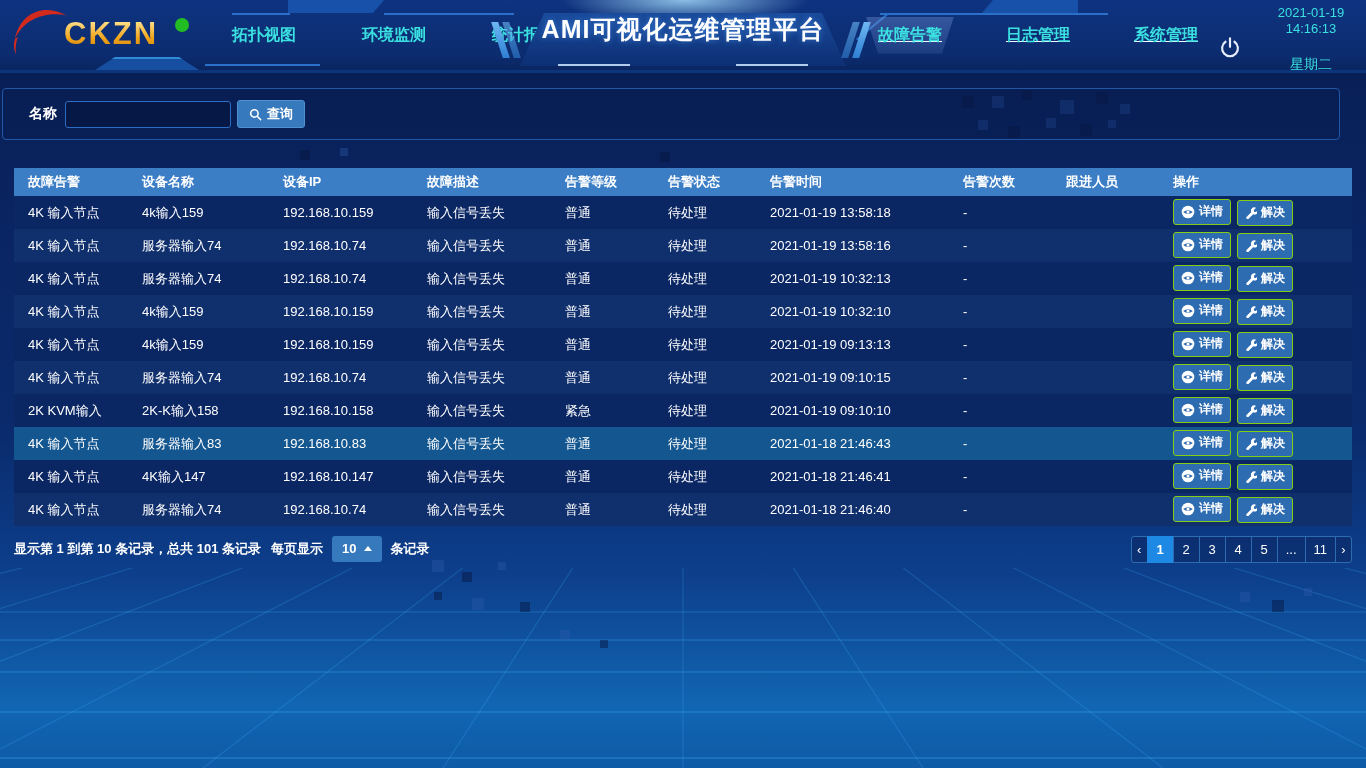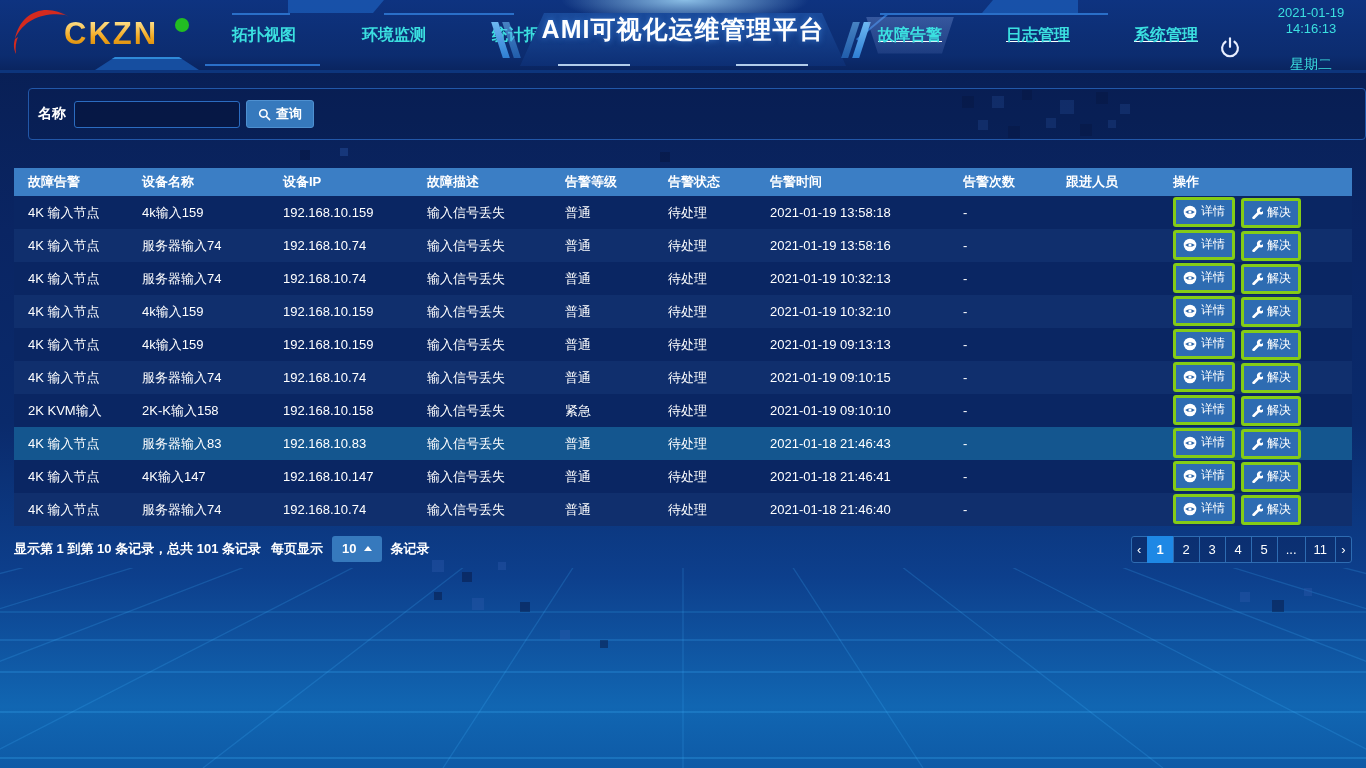--- a/index.html
+++ b/index.html
@@ -40,38 +40,38 @@
     background:linear-gradient(180deg,#1a4a9b 0%,#0d2f74 100%);
     clip-path:polygon(24px 0,calc(100% - 24px) 0,100% 100%,0 100%);
     display:flex; justify-content:center; }
   .page-title { font-size:25px; font-weight:bold; color:#fff; letter-spacing:1px; text-shadow:0 0 6px rgba(80,160,255,.6); }
   .slash { position:absolute; top:22px; width:7px; height:36px; background:linear-gradient(180deg,#6db8f2,#2f7fd4); }
   .under-line { position:absolute; top:64px; height:2px; background:#cfe8ff; opacity:.85; }
   .power-btn { position:absolute; left:1218px; top:36px; width:26px; height:26px; cursor:pointer; }
   .datetime { position:absolute; right:12px; top:5px; width:86px; text-align:center; color:#3be0e0; font-size:13px; line-height:16px; }
   .weekday { margin-top:19px; font-size:14px; }
   
-  .search-panel { position:absolute; left:28px; top:88px; width:1338px; height:52px;
+  .search-panel { position:absolute; left:2px; top:88px; width:1338px; height:52px;
     border:1px solid #2257a8; border-radius:4px; background:rgba(8,28,78,.35);
-    display:flex; align-items:center; padding-left:9px; }
+    display:flex; align-items:center; padding-left:26px; }
   .search-label { font-size:14px; font-weight:bold; margin-right:8px; }
   .search-input { width:166px; height:27px; background:rgba(4,16,52,.45); border:1px solid #2b6cc0;
     border-radius:3px; color:#fff; padding:0 6px; font-size:13px; outline:none; }
   .query-btn { margin-left:6px; height:28px; padding:0 11px; background:#3679bd; border:1px solid #4e90d0;
     border-radius:3px; color:#fff; font-size:13px; font-weight:bold; display:inline-flex; align-items:center; gap:5px; cursor:pointer; }
   
   .table { position:absolute; left:14px; top:168px; width:1338px; font-size:13px; }
   .t-head, .t-row { display:grid; grid-template-columns:114px 141px 144px 138px 103px 102px 193px 103px 107px 193px; align-items:center; }
   .t-head { height:28px; background:#3b7ec5; font-weight:bold; }
   .t-cell { padding-left:14px; white-space:nowrap; overflow:hidden; }
   .t-row { height:33px; background:#0a2663; }
   .t-row.alt { background:#102f6d; }
   .t-row.hl { background:#14568f; }
-  .op-btn { display:inline-flex; align-items:center; gap:4px; background:#2e6cb2; border:3px solid #84cc16;
-    border-radius:3px; color:#fff; font-size:12px; font-weight:normal; padding:3px 7px 4px; margin-right:6px; cursor:pointer; }
+  .op-btn { display:inline-flex; align-items:center; gap:4px; background:#2e6cb2; border:1px solid #84cc16;
+    border-radius:3px; color:#fff; font-size:12px; font-weight:bold; padding:3px 7px 4px; margin-right:6px; cursor:pointer; }
   
   .pagebar { position:absolute; left:14px; top:535px; width:1338px; height:28px; display:flex; align-items:center; font-size:13px; }
   .page-info { font-weight:bold; }
   .perpage { display:flex; align-items:center; margin-left:10px; gap:9px; font-weight:bold; }
   .size-chip { display:inline-flex; align-items:center; gap:7px; background:#3679bd; border-radius:3px;
     padding:5px 10px 6px; color:#fff; font-size:13px; font-weight:bold; cursor:pointer; }
   .caret-up { width:0; height:0; border-left:4px solid transparent; border-right:4px solid transparent; border-bottom:5px solid #fff; }
   .pager { margin-left:auto; display:flex; }
   .page-btn { min-width:27px; height:27px; padding:0 8px; display:flex; align-items:center; justify-content:center;
     border:1px solid #2e6cb2; background:rgba(10,35,90,.45); color:#fff; font-size:13px; cursor:pointer; margin-left:-1px; }

